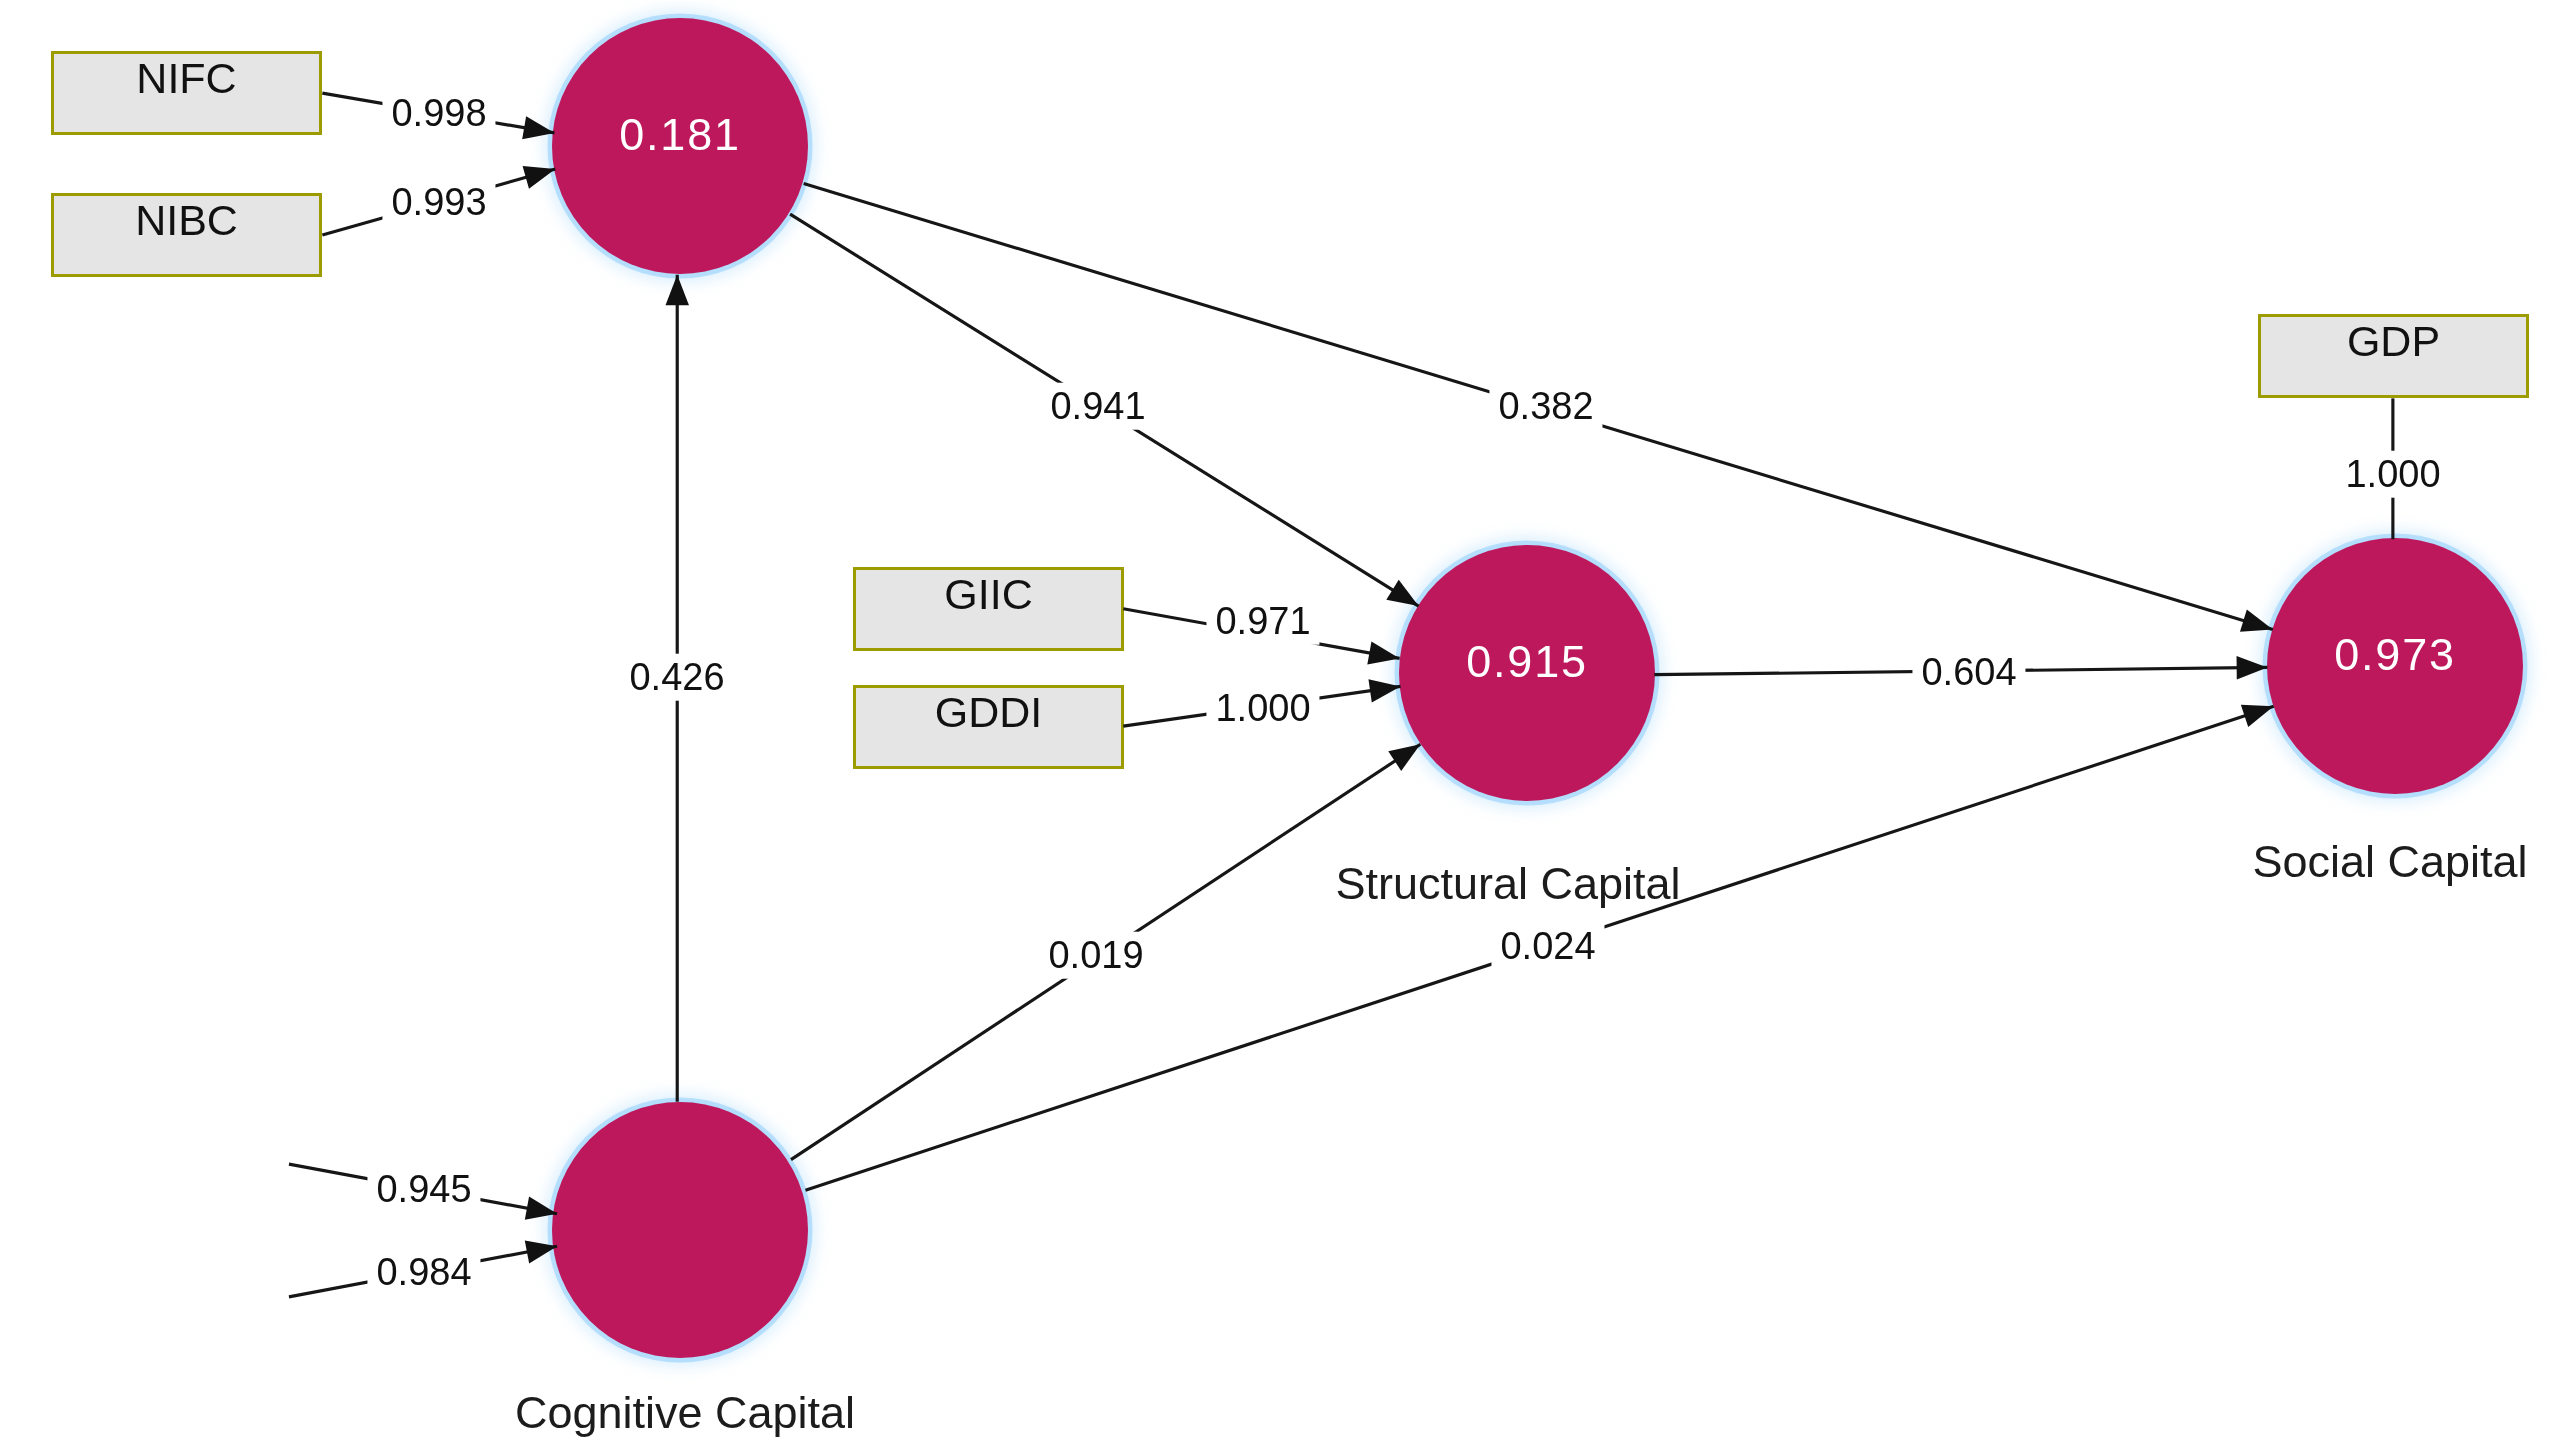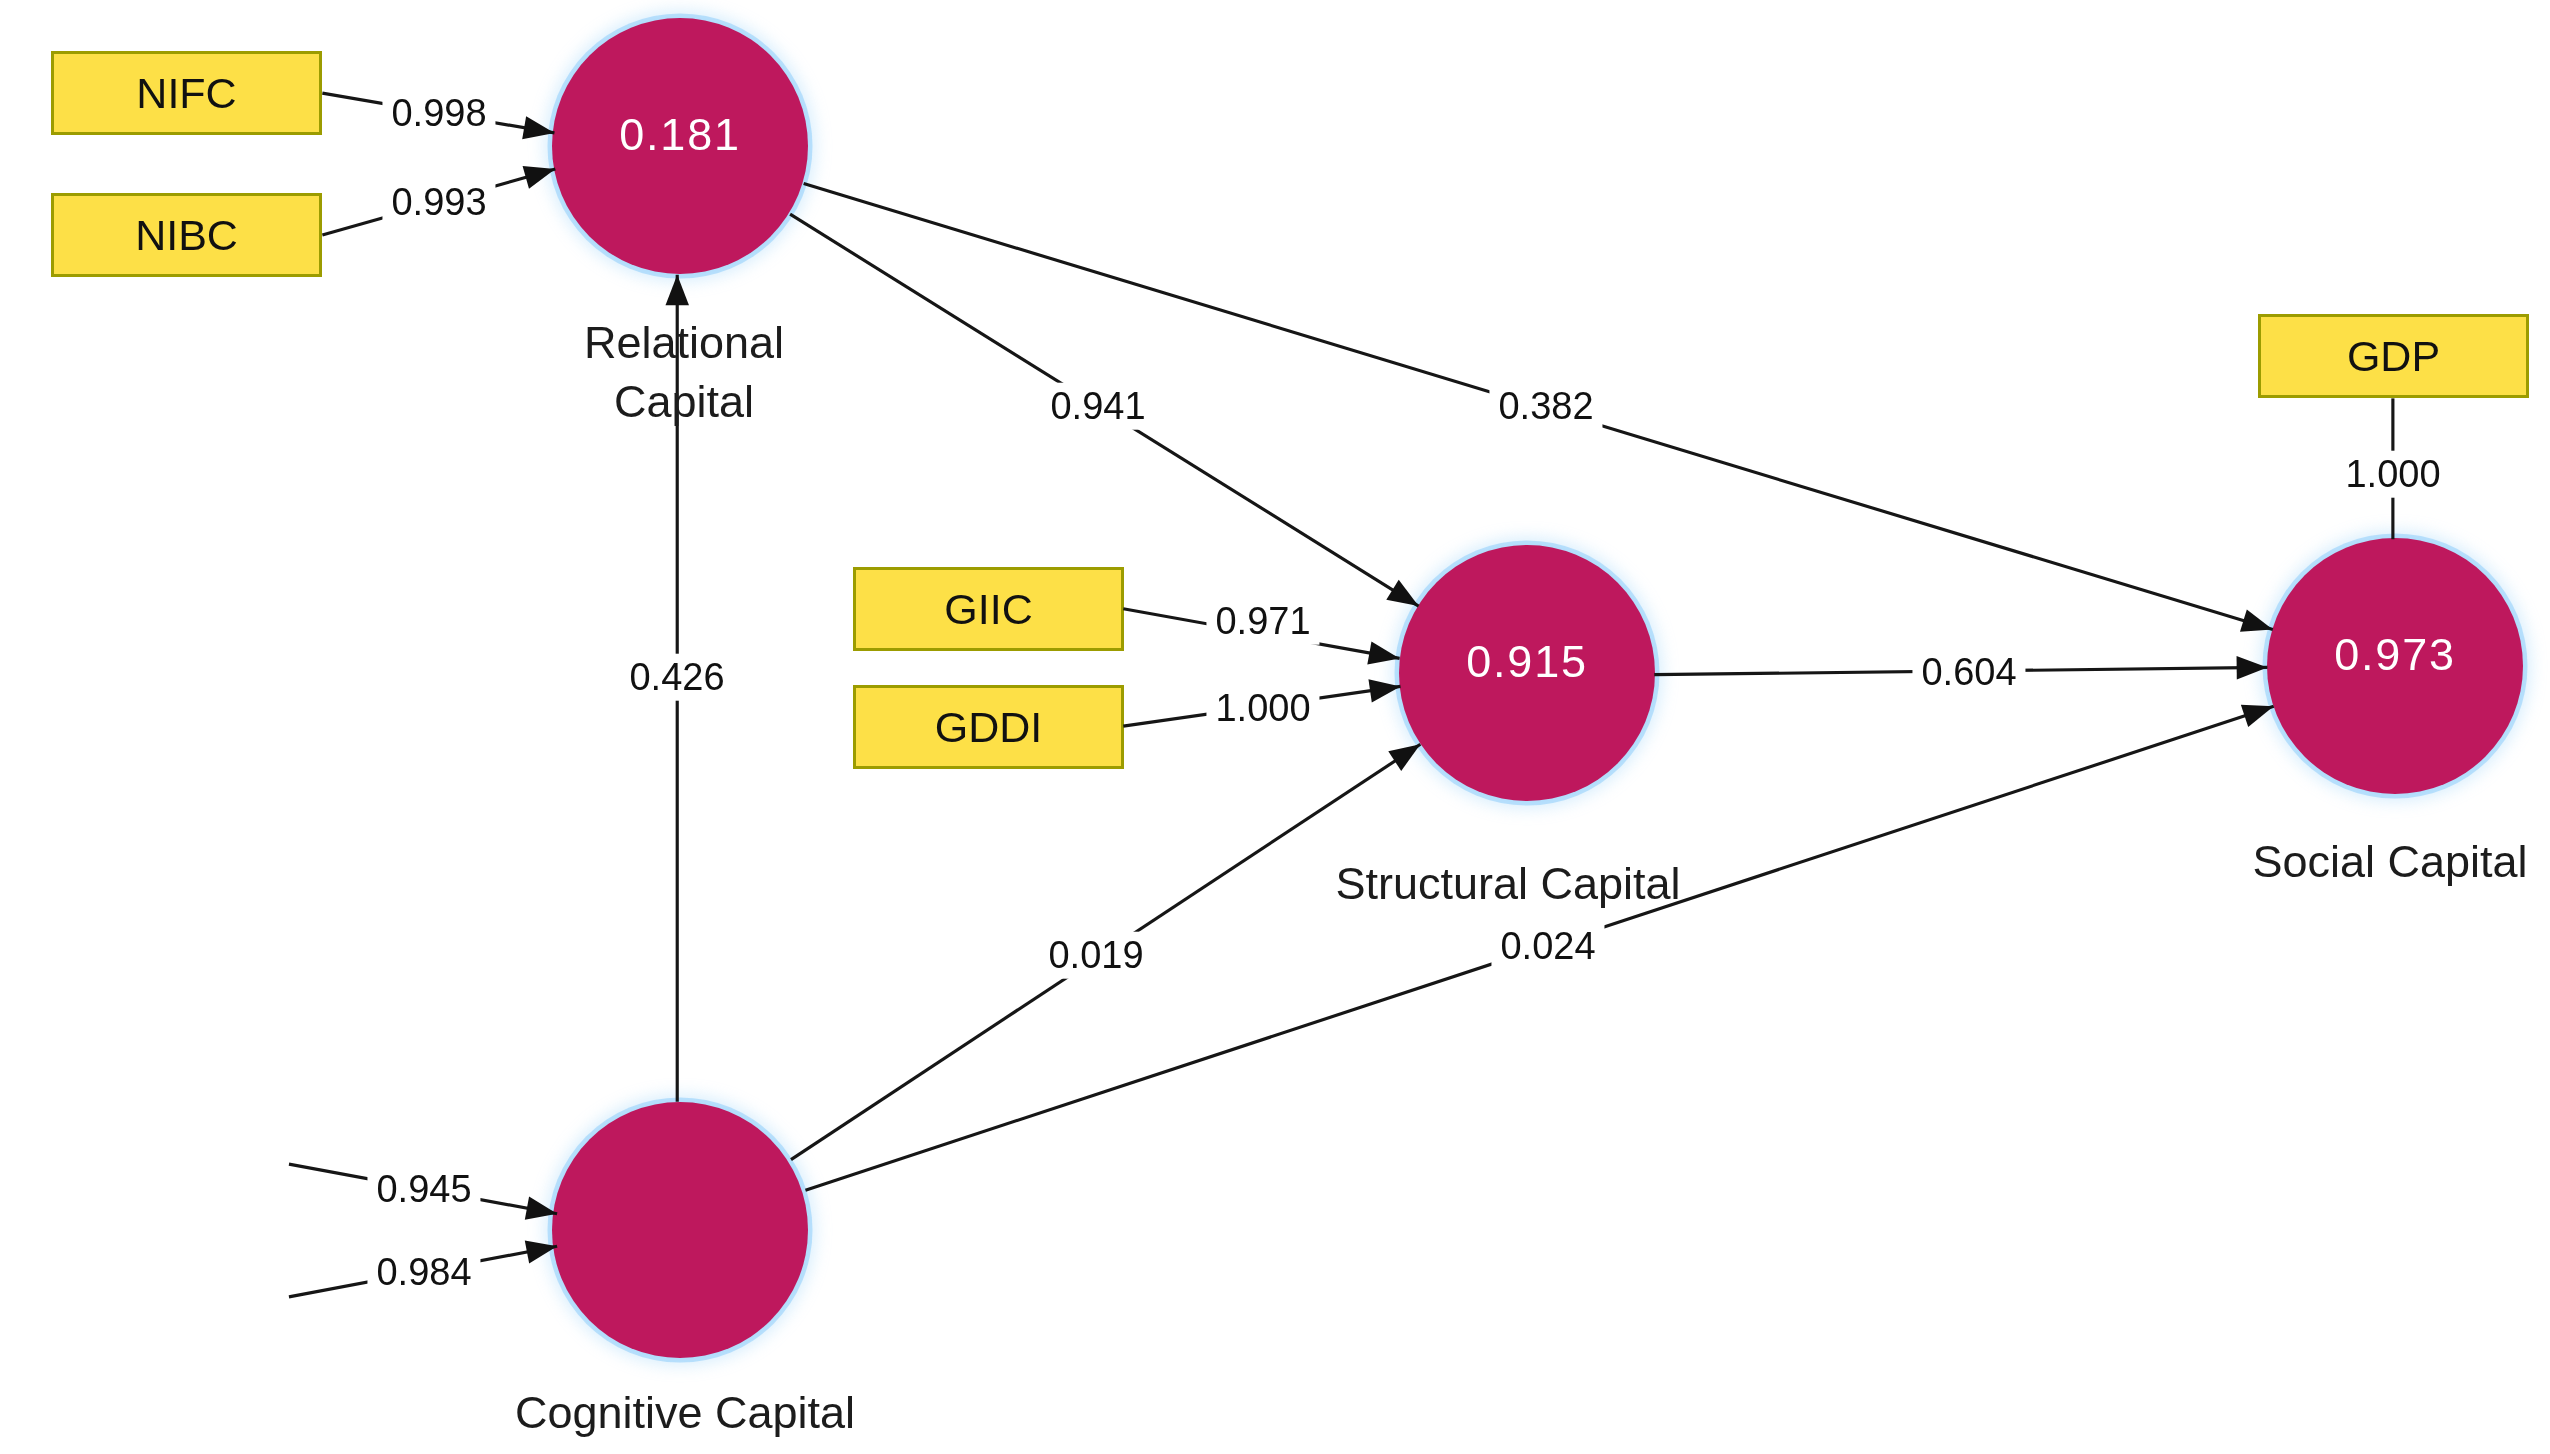--- a/index.html
+++ b/index.html
@@ -36,25 +36,24 @@
   .construct-value {
     color: #ffffff;
     font-size: 45px;
     letter-spacing: 1.8px;
     transform: translateY(-10.8px);
   }
   .indicator-box {
     position: absolute;
     width: 271px;
     height: 84px;
-    background: #fde047;
+    background: #e5e5e5;
     border: 3.6px solid #9C9C00;
     box-sizing: border-box;
     display: flex;
-    align-items: center;
     justify-content: center;
     z-index: 1;
   }
   .indicator-box span {
     font-size: 43px;
     color: #111111;
   }
   .num-label {
     position: absolute;
     transform: translate(-50%, -50%);
@@ -129,21 +128,20 @@
   <div class="construct" style="left:1399px; top:545px;">
     <span class="construct-value">0.915</span>
   </div>
   <div class="construct" style="left:2267px; top:538px;">
     <span class="construct-value">0.973</span>
   </div>
   <div class="construct" style="left:552px; top:1102px;">
     <span class="construct-value"></span>
   </div>
 
-  <div class="construct-label wrap" style="left:684px; top:372px; width:298px;">Relational Capital</div>
   <div class="construct-label" style="left:1508px; top:884px;">Structural Capital</div>
   <div class="construct-label" style="left:2390px; top:862px;">Social Capital</div>
   <div class="construct-label" style="left:685px; top:1413px;">Cognitive Capital</div>
 
   <div class="num-label" style="left:439px; top:113px;">0.998</div>
   <div class="num-label" style="left:439px; top:202px;">0.993</div>
   <div class="num-label" style="left:424px; top:1189px;">0.945</div>
   <div class="num-label" style="left:424px; top:1272px;">0.984</div>
   <div class="num-label" style="left:1263px; top:621px;">0.971</div>
   <div class="num-label" style="left:1263px; top:708px;">1.000</div>

